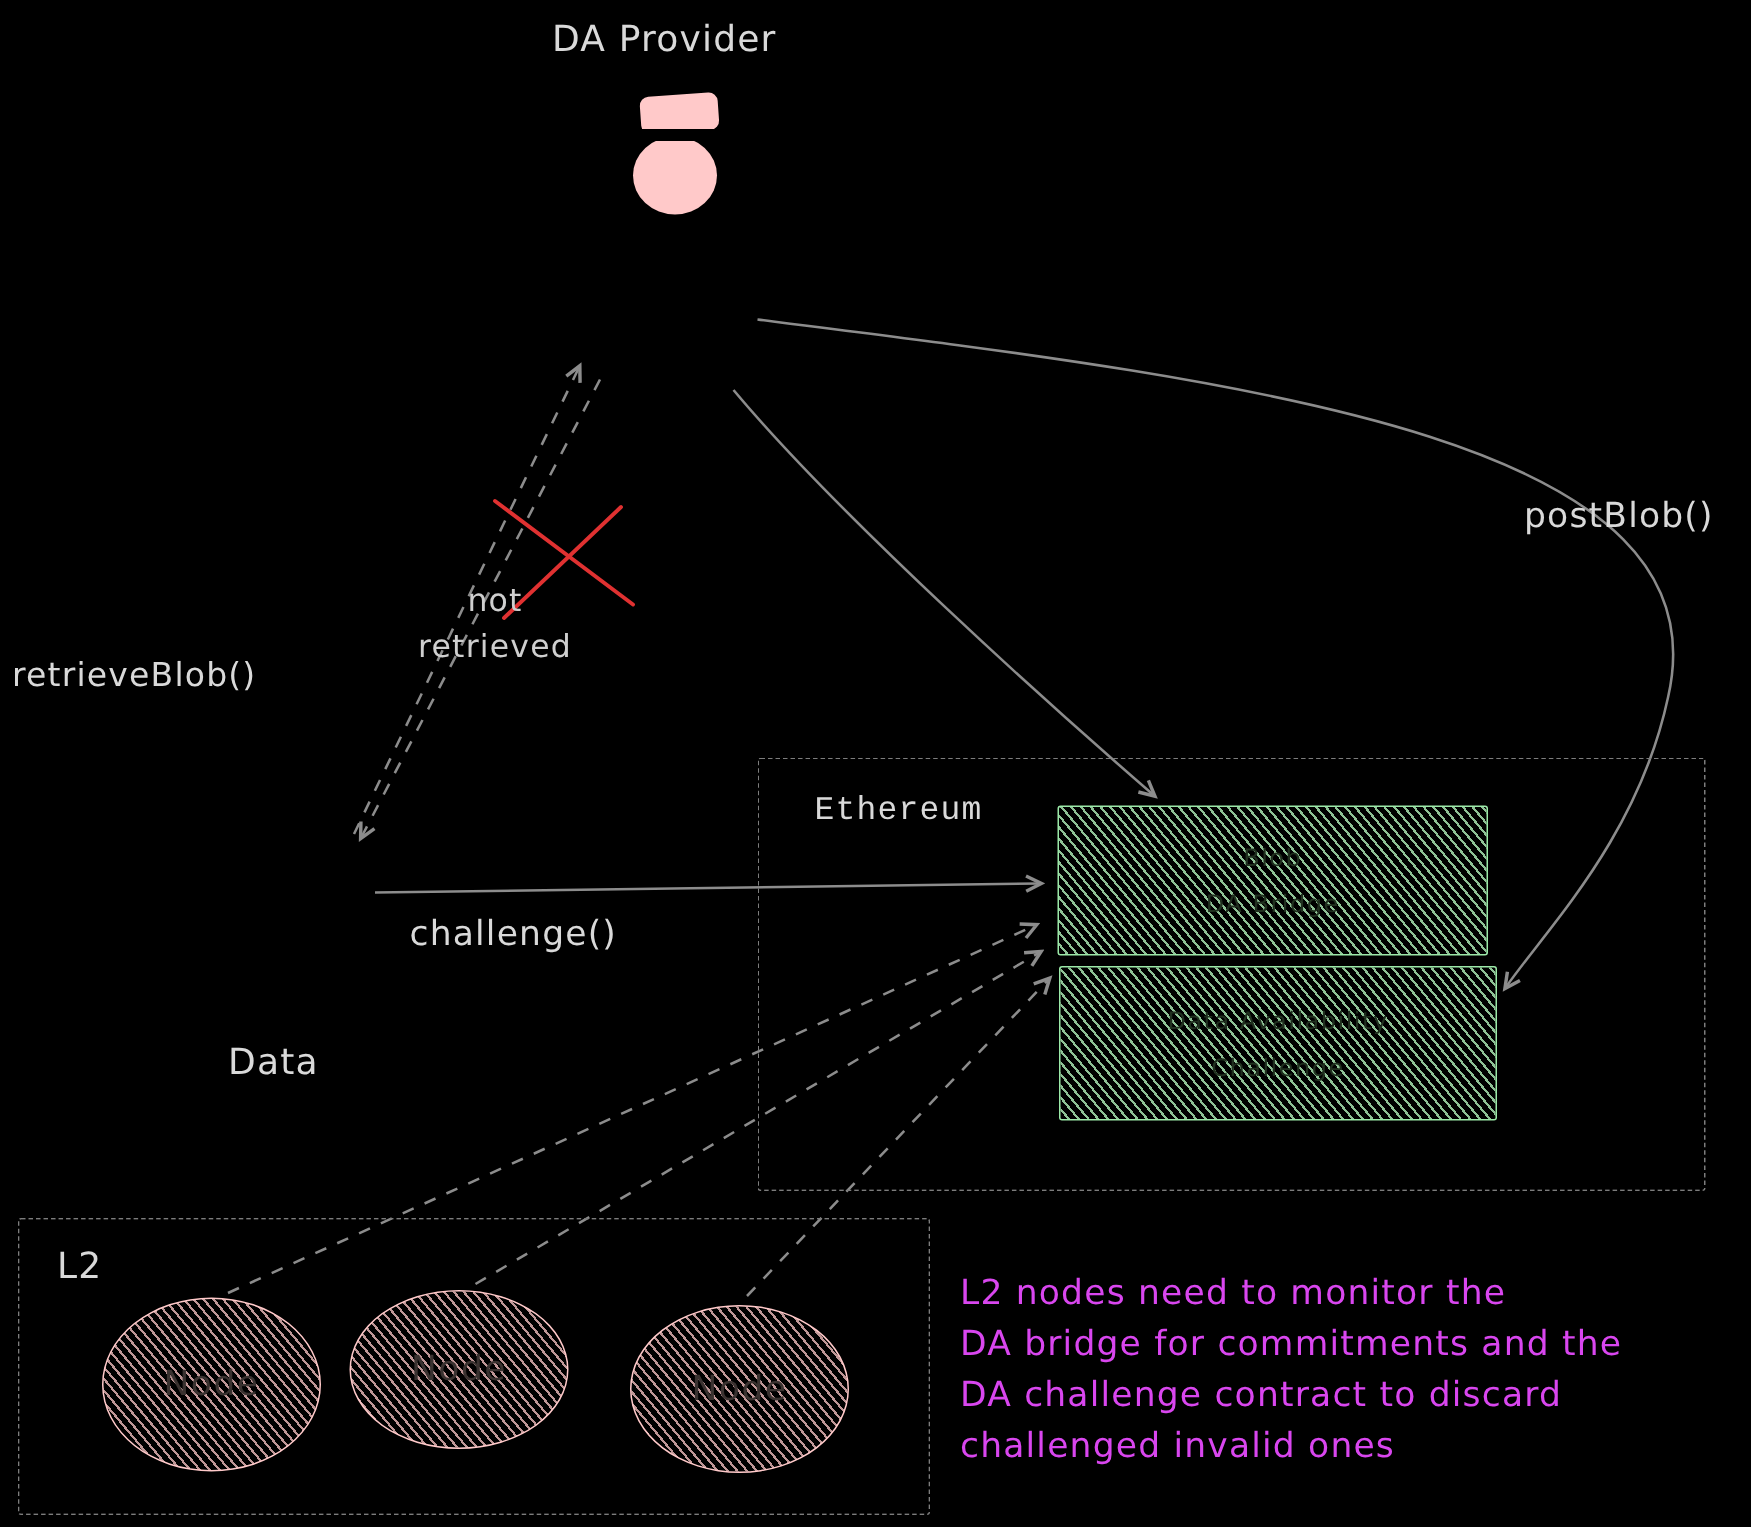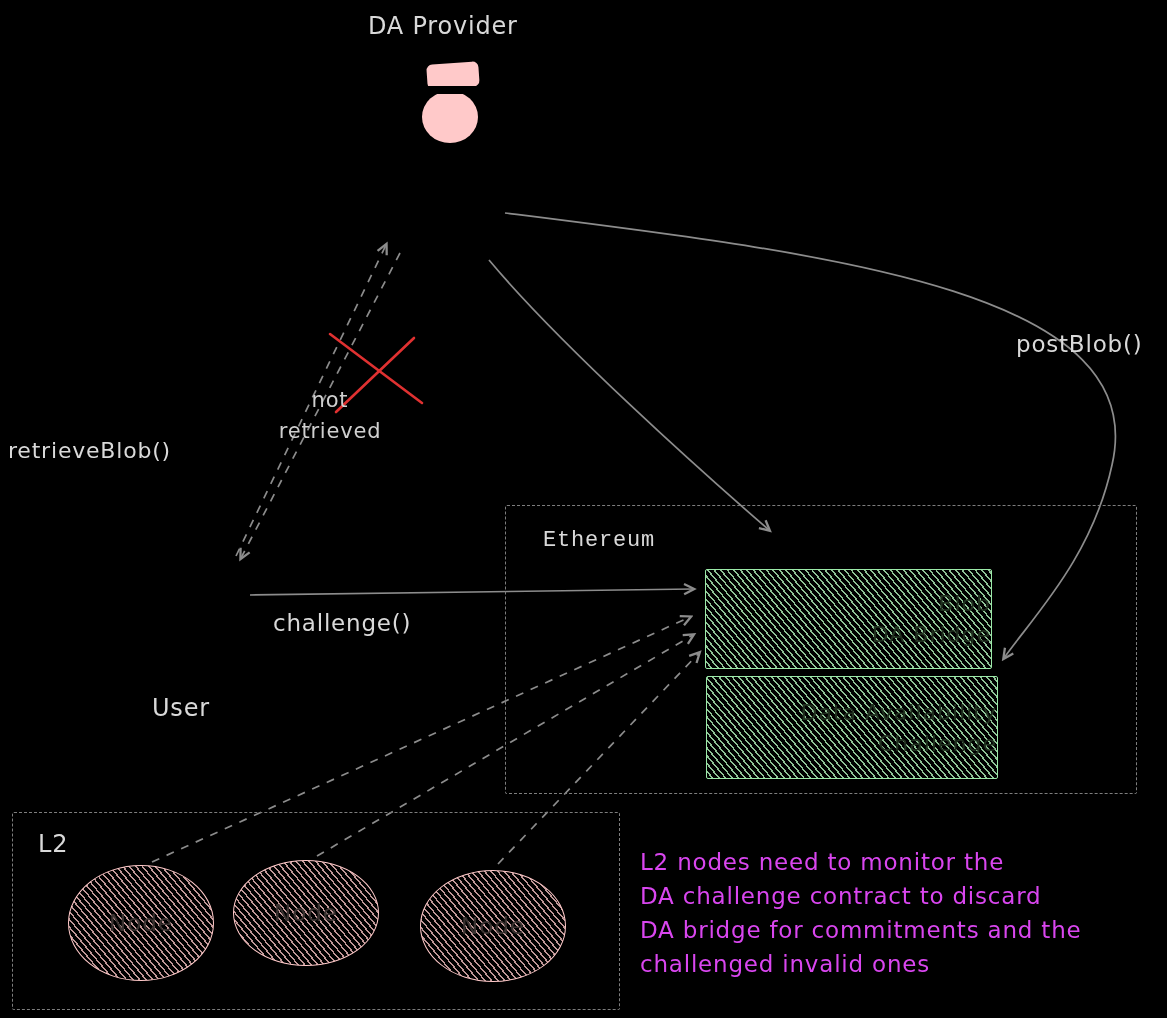--- a/index.html
+++ b/index.html
@@ -26,28 +26,27 @@
   }
   .contract-box {
     position: absolute;
     border: 1.6px solid #9be9a8;
     border-radius: 2px;
     background: repeating-linear-gradient(50deg,
       rgba(0,0,0,0) 0px, rgba(0,0,0,0) 3.5px,
       rgba(178,242,187,0.8) 3.5px, rgba(178,242,187,0.8) 5px);
     display: flex;
     flex-direction: column;
-    align-items: flex-end;
+    align-items: center;
     justify-content: center;
     color: #20301f;
-    font-size: 22px;
+    font-size: 16px;
     letter-spacing: 1px;
     line-height: 31px;
     text-align: center;
-    margin-top: 32px;
   }
   .node-ellipse {
     position: absolute;
     border: 1.6px solid #ffc9c9;
     border-radius: 50%;
     background: repeating-linear-gradient(50deg,
       rgba(0,0,0,0) 0px, rgba(0,0,0,0) 3.5px,
       rgba(255,201,201,0.75) 3.5px, rgba(255,201,201,0.75) 5px);
     display: flex;
     align-items: center;
@@ -121,21 +120,21 @@
 
   <div class="not-retrieved">
     <div>not</div>
     <div>retrieved</div>
   </div>
 
   <div class="label" style="left:8px; top:438px; font-size:22px;">retrieveBlob()</div>
 
   <div class="label" style="left:273px; top:610px; font-size:23px;">challenge()</div>
 
-  <div class="label" style="left:152px; top:694px; font-size:24px;">User</div>
+  <div class="label" style="left:152px; top:694px; font-size:24px;">Data</div>
 
   <div class="dashed-box" style="left:505px; top:505px; width:630px; height:287px;"></div>
   <div class="label" style="left:543px; top:528px; font-size:22px;font-family:Liberation Mono, monospace;">Ethereum</div>
 
   <div class="contract-box" style="left:705px; top:537px; width:285px; height:98px;">
     <div>Blob</div>
     <div>DA Bridge</div>
   </div>
 
   <div class="contract-box" style="left:706px; top:644px; width:290px; height:101px;">
@@ -151,18 +150,18 @@
   </div>
   <div class="node-ellipse" style="left:233px; top:860px; width:144px; height:104px;">
     <span>Node</span>
   </div>
   <div class="node-ellipse" style="left:420px; top:870px; width:144px; height:110px;">
     <span>Node</span>
   </div>
 
   <div class="note-block" style="left:640px; top:845px;">
     <div>L2 nodes need to monitor the</div>
+    <div>DA bridge for commitments and the</div>
     <div>DA challenge contract to discard</div>
-    <div>DA bridge for commitments and the</div>
     <div>challenged invalid ones</div>
   </div>
 
 </div>
 
 </body></html>

